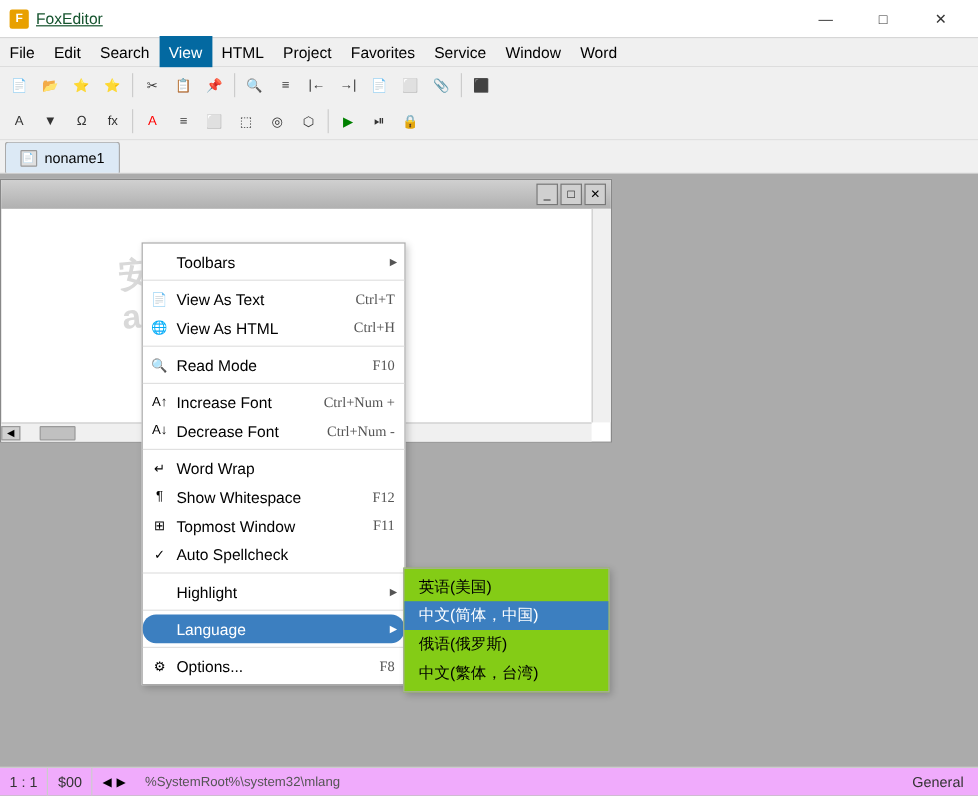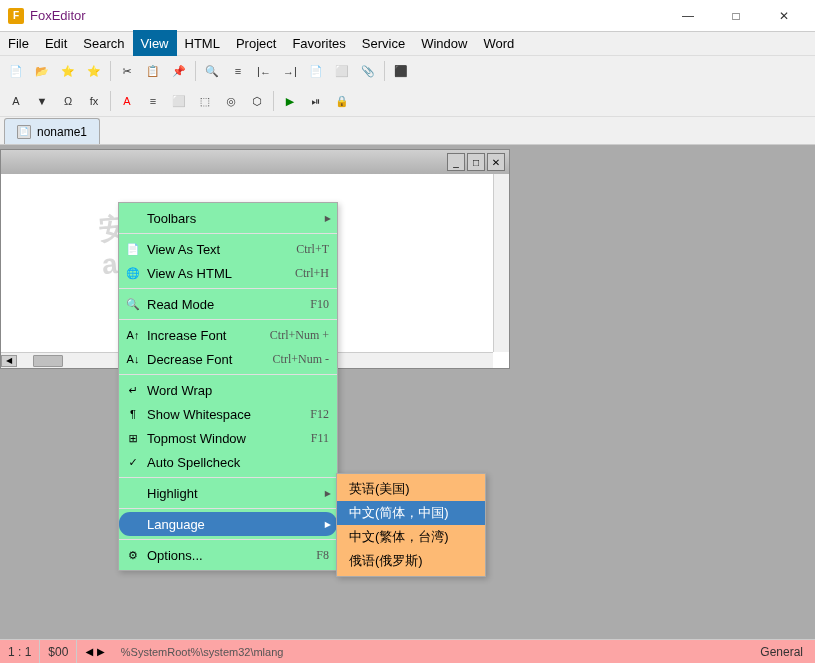--- a/index.html
+++ b/index.html
@@ -42,21 +42,22 @@
       width: 16px;
       height: 16px;
       background: #e8a000;
       border-radius: 2px;
       display: flex; align-items:center; justify-content:center;
       font-size: 10px; color: white; font-weight: bold;
     }
 
     .title-text {
       font-size: 13px;
-      color: #701a75;
+      color: #14532d;
+      text-decoration: underline;
     }
 
     .window-controls {
       display: flex;
       gap: 2px;
     }
 
     .win-btn {
       width: 46px;
       height: 30px;
@@ -225,21 +226,21 @@
       color: rgba(180,180,180,0.5);
       font-weight: bold;
       letter-spacing: 2px;
       pointer-events: none;
       transform: rotate(-5deg);
     }
 
     
     .status-bar {
       height: 24px;
-      background: #fca5a5;
+      background: #f0abfc;
       border-top: 1px solid #ccc;
       display: flex;
       align-items: center;
       font-size: 12px;
       color: #333;
     }
     .status-segment {
       padding: 0 8px;
       height: 100%;
       display: flex;
@@ -260,21 +261,21 @@
     }
 
     
 
     
     .view-dropdown {
       position: absolute;
       top: 57px;
       left: 118px;
       width: 220px;
-      background: #86efac;
+      background: #ffffff;
       border: 1px solid #aaa;
       box-shadow: 2px 2px 6px rgba(0,0,0,0.2);
       z-index: 100;
     }
 
     .dropdown-section {
       border-bottom: 1px solid #e0e0e0;
       padding: 3px 0;
     }
 
@@ -315,22 +316,22 @@
       color: #555;
       font-size: 12px;
       font-family: Liberation Serif, serif;
     }
 
     
     .language-submenu {
       position: absolute;
       top: 328px;
       left: 336px;
-      width: 150px;
-      background: #fdba74;
+      width: 172px;
+      background: #84cc16;
       border: 1px solid #aaa;
       box-shadow: 2px 2px 6px rgba(0,0,0,0.2);
       z-index: 200;
       padding: 3px 0;
     }
 
     .submenu-item {
       height: 24px;
       display: flex;
       align-items: center;
@@ -531,24 +532,24 @@
     </div>
 
     <div class="language-submenu">
       <div class="submenu-item">
         <span>英语(美国)</span>
       </div>
       <div class="submenu-item active">
         <span>中文(简体，中国)</span>
       </div>
       <div class="submenu-item">
+        <span>俄语(俄罗斯)</span>
+      </div>
+      <div class="submenu-item">
         <span>中文(繁体，台湾)</span>
-      </div>
-      <div class="submenu-item">
-        <span>俄语(俄罗斯)</span>
       </div>
     </div>
 
   </div>
 
   <div class="status-bar">
     <div class="status-segment">
       <span>1 : 1</span>
     </div>
     <div class="status-segment">

